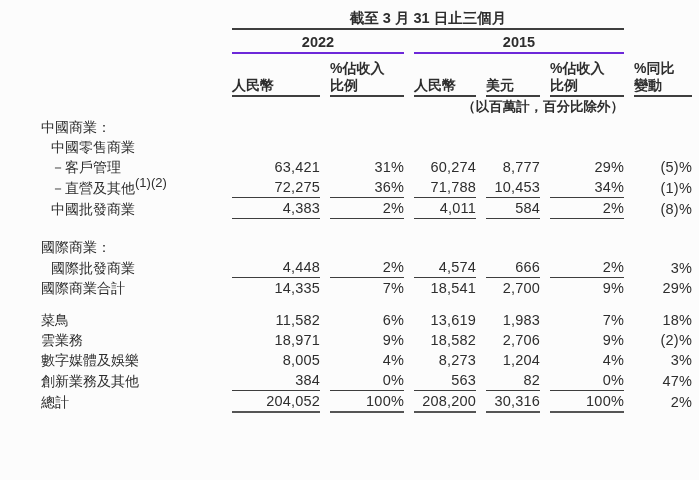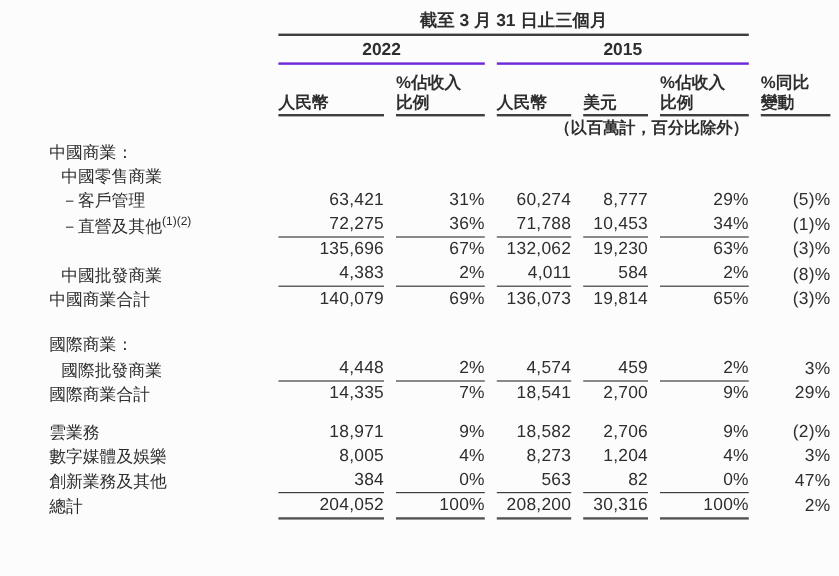--- a/index.html
+++ b/index.html
@@ -62,21 +62,21 @@
   }
   td.note-cell {
     text-align: right;
     font-weight: bold;
     font-size: 13.5px;
     height: 20px;
   }
   td.ul { border-bottom: 1.5px solid #3e3e3e; }
   td.total-ul { border-bottom: 2.5px solid #555555; }
   sup.fn {
-    font-size: 10px;
+    font-size: 13px;
     line-height: 0;
     vertical-align: super;
     letter-spacing: 0;
   }
 </style>
 </head>
 <body>
 
 <div class="page">
   <table class="fin">
@@ -151,80 +151,71 @@
         <tr>
           <td class="label ind">－直營及其他<sup class="fn">(1)(2)</sup></td>
           <td class="num ul">72,275</td>
           <td class="num ul">36%</td>
           <td class="num ul">71,788</td>
           <td class="num ul">10,453</td>
           <td class="num ul">34%</td>
           <td class="num">(1)%</td>
         </tr>
         <tr>
-          <td class="label"></td>
-          <td class="num">135,696</td>
-          <td class="num">67%</td>
-          <td class="num">132,062</td>
-          <td class="num">19,230</td>
-          <td class="num">63%</td>
-          <td class="num">(3)%</td>
-        </tr>
-        <tr>
           <td class="label ind">中國批發商業</td>
           <td class="num ul">4,383</td>
           <td class="num ul">2%</td>
           <td class="num ul">4,011</td>
           <td class="num ul">584</td>
           <td class="num ul">2%</td>
           <td class="num">(8)%</td>
         </tr>
         <tr>
-          <td class="label">中國商業合計</td>
-          <td class="num">140,079</td>
-          <td class="num">69%</td>
-          <td class="num">136,073</td>
-          <td class="num">19,814</td>
-          <td class="num">65%</td>
-          <td class="num">(3)%</td>
-        </tr>
-        <tr>
           <td colspan="7" style="height: 18px;"></td>
         </tr>
         <tr>
           <td class="label">國際商業：</td>
           <td class="num"></td>
           <td class="num"></td>
           <td class="num"></td>
           <td class="num"></td>
           <td class="num"></td>
           <td class="num"></td>
         </tr>
         <tr>
           <td class="label ind">國際批發商業</td>
           <td class="num ul">4,448</td>
           <td class="num ul">2%</td>
           <td class="num ul">4,574</td>
-          <td class="num ul">459</td>
+          <td class="num ul">666</td>
           <td class="num ul">2%</td>
           <td class="num">3%</td>
         </tr>
         <tr>
           <td class="label">國際商業合計</td>
           <td class="num">14,335</td>
           <td class="num">7%</td>
           <td class="num">18,541</td>
           <td class="num">2,700</td>
           <td class="num">9%</td>
           <td class="num">29%</td>
         </tr>
         <tr>
           <td colspan="7" style="height: 12px;"></td>
         </tr>
         <tr>
+          <td class="label">菜鳥</td>
+          <td class="num">11,582</td>
+          <td class="num">6%</td>
+          <td class="num">13,619</td>
+          <td class="num">1,983</td>
+          <td class="num">7%</td>
+          <td class="num">18%</td>
+        </tr>
+        <tr>
           <td class="label">雲業務</td>
           <td class="num">18,971</td>
           <td class="num">9%</td>
           <td class="num">18,582</td>
           <td class="num">2,706</td>
           <td class="num">9%</td>
           <td class="num">(2)%</td>
         </tr>
         <tr>
           <td class="label">數字媒體及娛樂</td>

